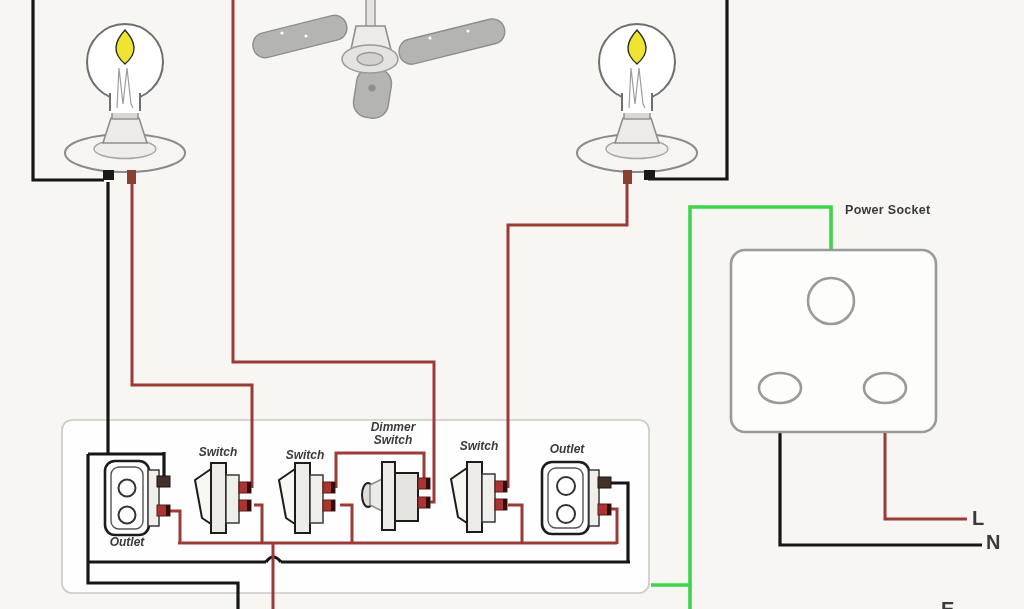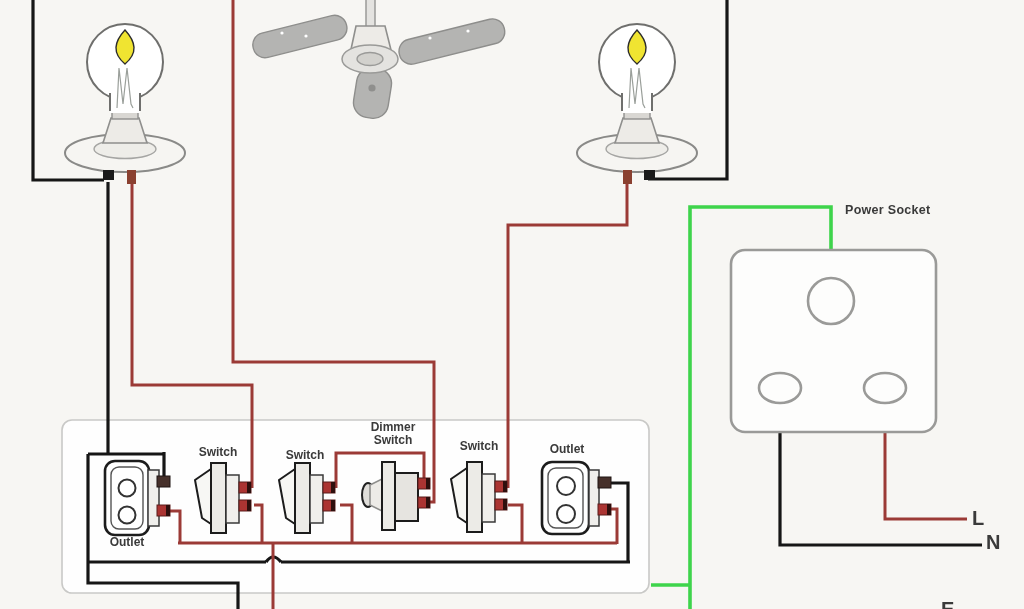--- a/index.html
+++ b/index.html
@@ -29,21 +29,21 @@
   .flame{fill:var(--bulb_yellow);stroke:#2c2c2c;stroke-width:1.4;}
   .fil{stroke:#9a9f9a;stroke-width:1.2;fill:none;}
   .cap{fill:#d9d7d3;stroke:var(--outline_gray);stroke-width:1.4;}
   .cone{fill:#edebe7;stroke:var(--outline_gray);stroke-width:1.6;}
   .holder{fill:#f6f5f2;stroke:#8a8a88;stroke-width:2;}
   .holder2{fill:#eeede9;stroke:#a5a5a3;stroke-width:1.4;}
   .blade{fill:var(--fan_gray);stroke:#8e8e8c;stroke-width:1.4;}
   .fanmetal{fill:#e4e3e0;stroke:#9a9a98;stroke-width:1.5;}
   .lbl{position:absolute;font-weight:bold;font-size:12px;color:var(--text);
        white-space:nowrap;line-height:1.12;}
-  .lbl.center{transform:translateX(-50%);text-align:center;}
+  .lbl.center{transform:translateX(-50%);text-align:center;font-style:italic;}
 </style>
 </head>
 <body>
 
 <div id="scene">
 
 <svg width="1024" height="609" viewBox="0 0 1024 609">
 
   <rect class="panel" x="62" y="420" width="587" height="173" rx="10"></rect>
 

